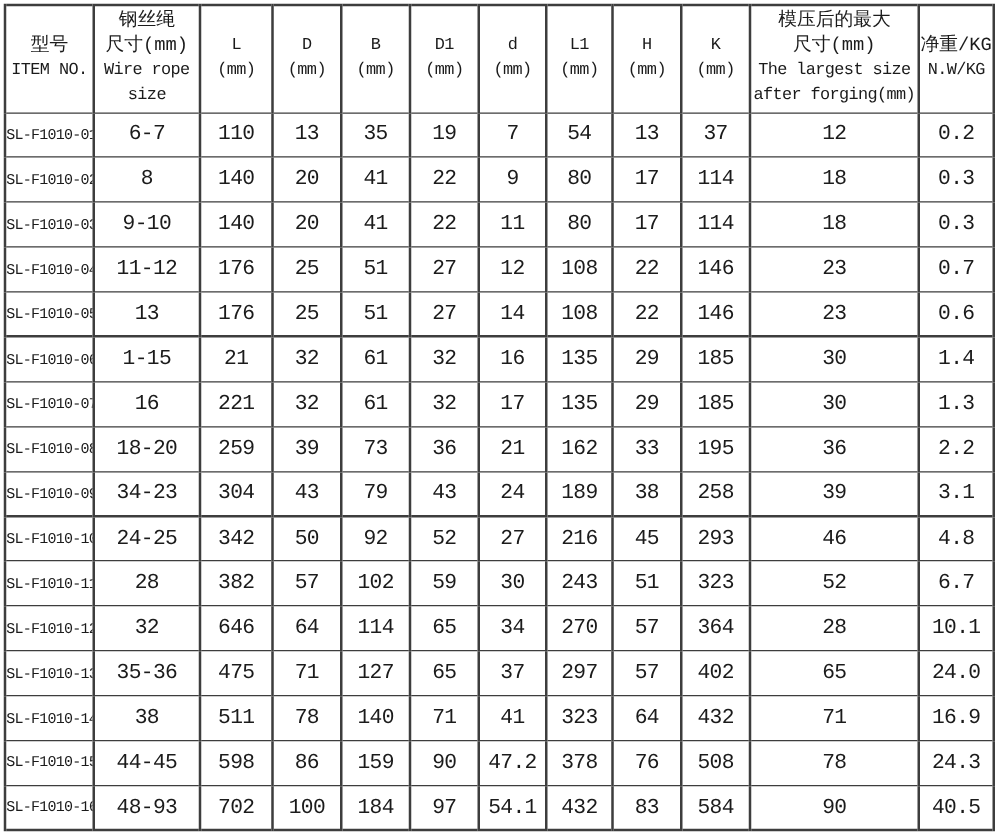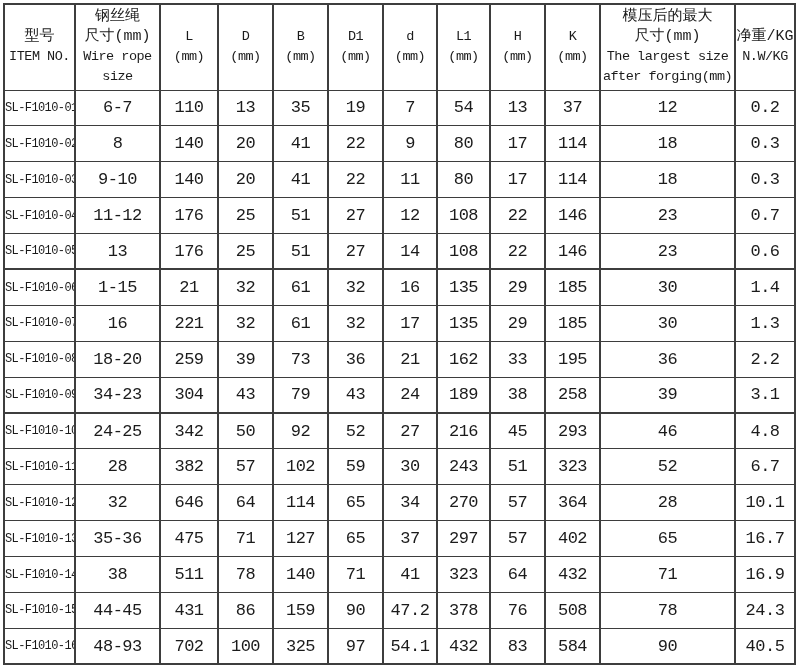--- a/index.html
+++ b/index.html
@@ -305,56 +305,56 @@
           <td class="num">35-36</td>
           <td class="num">475</td>
           <td class="num">71</td>
           <td class="num">127</td>
           <td class="num">65</td>
           <td class="num">37</td>
           <td class="num">297</td>
           <td class="num">57</td>
           <td class="num">402</td>
           <td class="num">65</td>
-          <td class="num">16.7</td>
+          <td class="num">24.0</td>
         </tr>
         <tr>
           <td class="item">SL-F1010-14</td>
           <td class="num">38</td>
           <td class="num">511</td>
           <td class="num">78</td>
           <td class="num">140</td>
           <td class="num">71</td>
           <td class="num">41</td>
           <td class="num">323</td>
           <td class="num">64</td>
           <td class="num">432</td>
           <td class="num">71</td>
           <td class="num">16.9</td>
         </tr>
         <tr>
           <td class="item">SL-F1010-15</td>
           <td class="num">44-45</td>
-          <td class="num">431</td>
+          <td class="num">598</td>
           <td class="num">86</td>
           <td class="num">159</td>
           <td class="num">90</td>
           <td class="num">47.2</td>
           <td class="num">378</td>
           <td class="num">76</td>
           <td class="num">508</td>
           <td class="num">78</td>
           <td class="num">24.3</td>
         </tr>
         <tr>
           <td class="item">SL-F1010-16</td>
           <td class="num">48-93</td>
           <td class="num">702</td>
           <td class="num">100</td>
-          <td class="num">325</td>
+          <td class="num">184</td>
           <td class="num">97</td>
           <td class="num">54.1</td>
           <td class="num">432</td>
           <td class="num">83</td>
           <td class="num">584</td>
           <td class="num">90</td>
           <td class="num">40.5</td>
         </tr>
       </tbody>
   </table>

